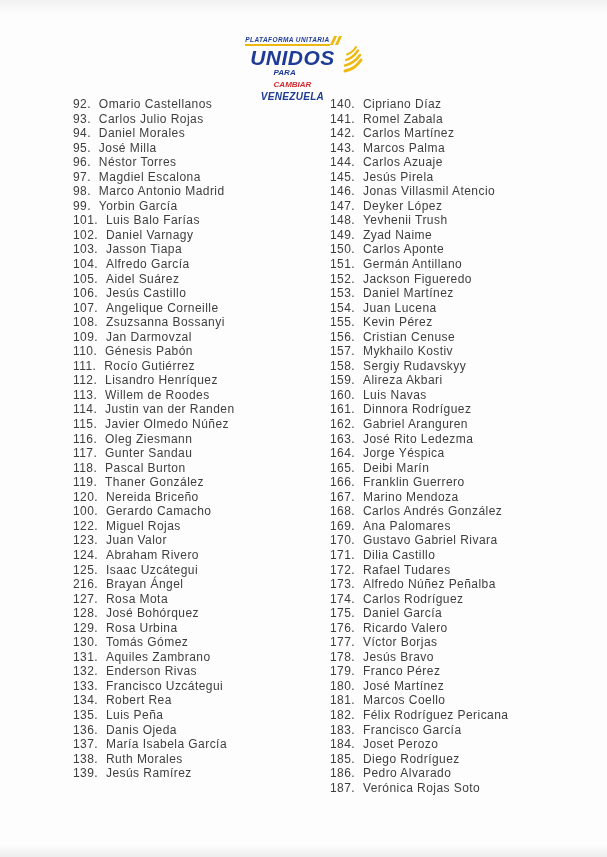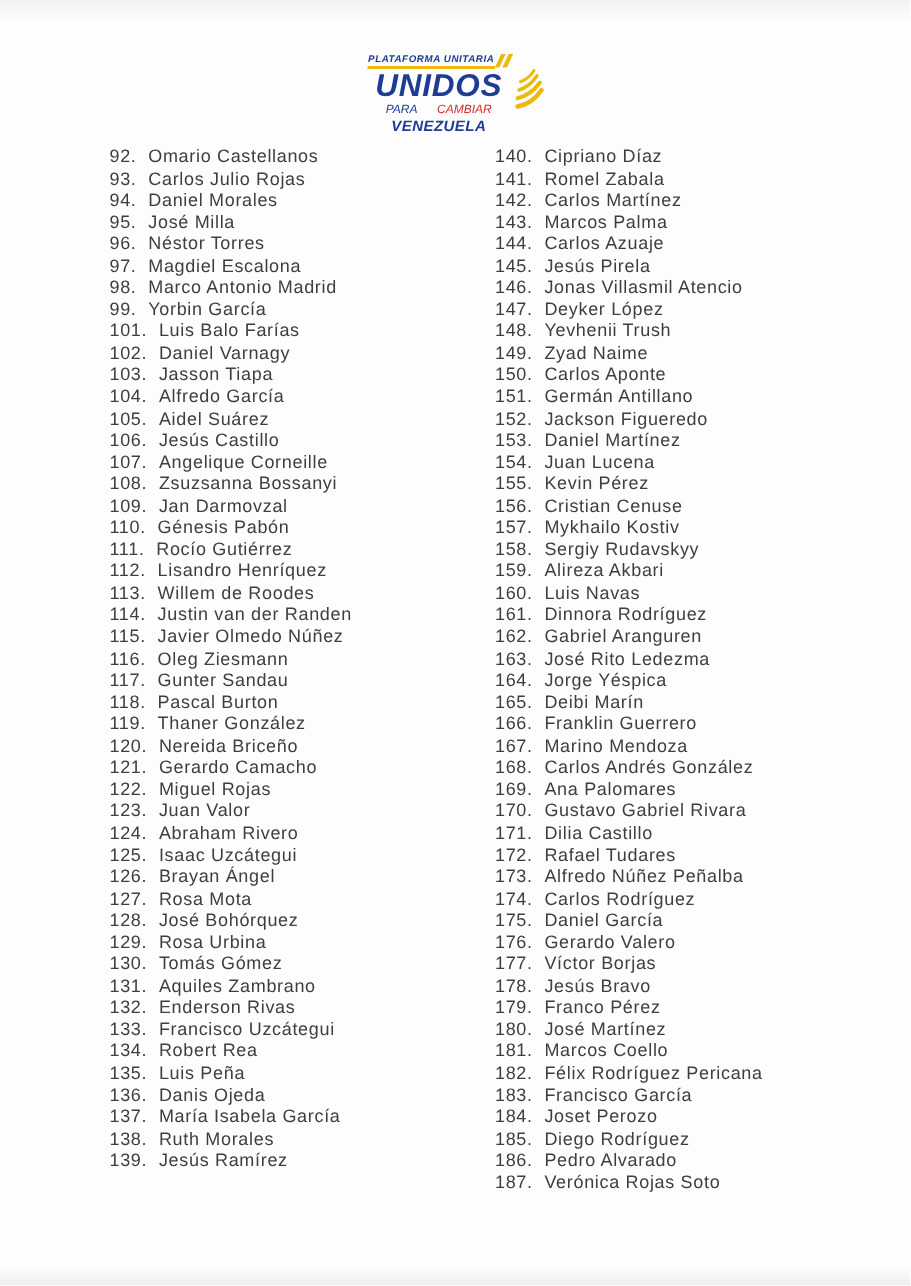--- a/index.html
+++ b/index.html
@@ -57,27 +57,28 @@
     font-weight:bold;
     font-style:italic;
     letter-spacing:0.5px;
     color:#1e3c96;
     line-height:1.0;
     margin-top:1px;
     white-space:nowrap;
   }
   .logo-mid {
     display:flex;
-    gap:13px;
+    gap:3px;
     font-size:8px;
-    font-weight:normal;
+    font-weight:bold;
     font-style:italic;
     line-height:1.1;
     margin-top:1px;
     white-space:nowrap;
+    flex-direction:column;
   }
   .word-para { color:#1e3c96; }
   .word-cambiar { color:#d42b30; }
   .logo-bottom {
     font-size:10px;
     font-weight:bold;
     font-style:italic;
     letter-spacing:0.3px;
     color:#1e3c96;
     line-height:1.1;
@@ -281,21 +282,21 @@
           <span class="num">119.</span>
           <span class="name">Thaner González</span>
         </li>
 
         <li class="entry">
           <span class="num">120.</span>
           <span class="name">Nereida Briceño</span>
         </li>
 
         <li class="entry">
-          <span class="num">121.</span>
+          <span class="num">100.</span>
           <span class="name">Gerardo Camacho</span>
         </li>
 
         <li class="entry">
           <span class="num">122.</span>
           <span class="name">Miguel Rojas</span>
         </li>
 
         <li class="entry">
           <span class="num">123.</span>
@@ -306,21 +307,21 @@
           <span class="num">124.</span>
           <span class="name">Abraham Rivero</span>
         </li>
 
         <li class="entry">
           <span class="num">125.</span>
           <span class="name">Isaac Uzcátegui</span>
         </li>
 
         <li class="entry">
-          <span class="num">126.</span>
+          <span class="num">216.</span>
           <span class="name">Brayan Ángel</span>
         </li>
 
         <li class="entry">
           <span class="num">127.</span>
           <span class="name">Rosa Mota</span>
         </li>
 
         <li class="entry">
           <span class="num">128.</span>
@@ -559,21 +560,21 @@
           <span class="name">Carlos Rodríguez</span>
         </li>
 
         <li class="entry">
           <span class="num">175.</span>
           <span class="name">Daniel García</span>
         </li>
 
         <li class="entry">
           <span class="num">176.</span>
-          <span class="name">Gerardo Valero</span>
+          <span class="name">Ricardo Valero</span>
         </li>
 
         <li class="entry">
           <span class="num">177.</span>
           <span class="name">Víctor Borjas</span>
         </li>
 
         <li class="entry">
           <span class="num">178.</span>
           <span class="name">Jesús Bravo</span>

